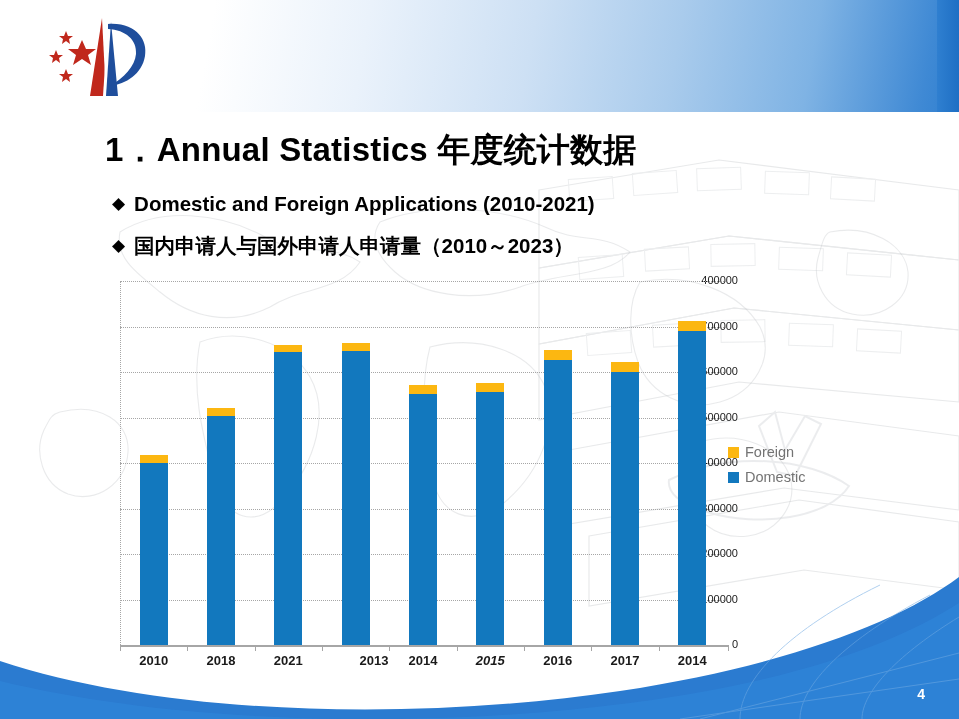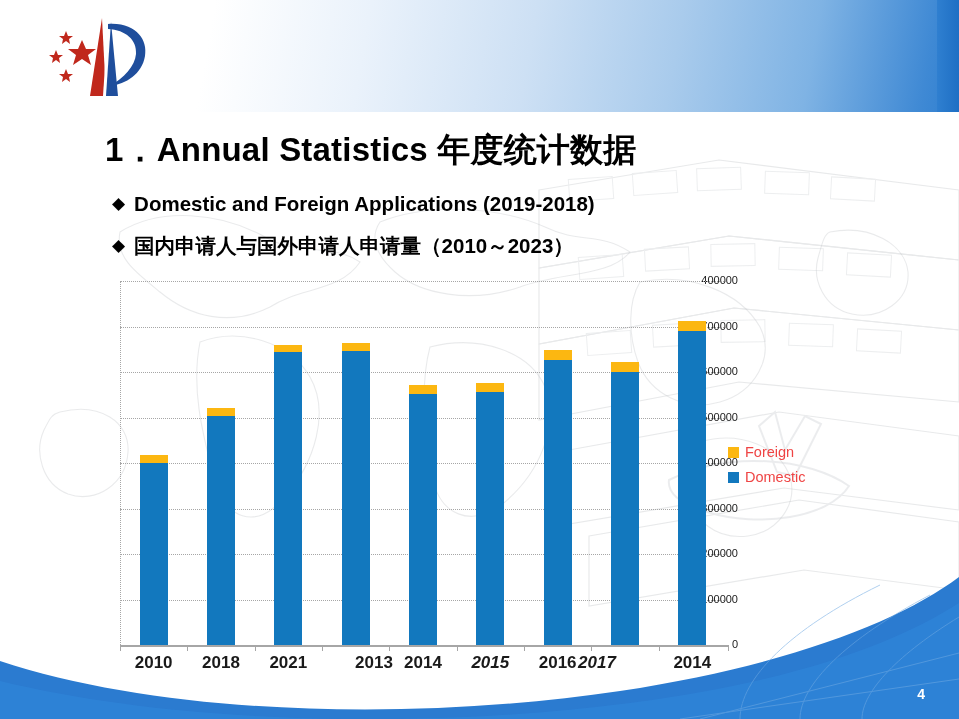--- a/index.html
+++ b/index.html
@@ -58,26 +58,26 @@
   }
   .gridline{position:absolute;left:72px;width:606px;height:0;border-top:1px dotted #a6a6a6;}
   .axis-y{position:absolute;left:72px;top:9px;width:0;height:364px;border-left:1px dotted #a6a6a6;}
   .axis-x{position:absolute;left:72px;top:373px;width:608px;height:2px;background:#a6a6a6;}
   .tick{position:absolute;top:373px;width:1px;height:6px;background:#a6a6a6;}
   .bar{position:absolute;width:28px;}
   .bar .seg-dom{position:absolute;left:0;bottom:0;width:28px;background:#1278be;}
   .bar .seg-for{position:absolute;left:0;width:28px;background:#fcb711;}
   .xlabel{
     position:absolute;top:381px;width:64px;text-align:center;
-    font-size:17px;color:#1a1a1a;font-weight:bold;
+    font-size:13px;color:#1a1a1a;font-weight:bold;
   }
   .legend{position:absolute;left:680px;top:172px;}
   .legend-item{display:flex;align-items:center;gap:6px;margin-bottom:9px;}
   .legend-swatch{width:11px;height:11px;flex:0 0 auto;}
-  .legend-text{font-size:14.5px;color:#ef4444;}
+  .legend-text{font-size:14.5px;color:#737373;}
 
   .pagenum{
     position:absolute;right:34px;bottom:17px;
     font-size:14px;font-weight:bold;color:#ffffff;
   }
 </style>
 </head>
 <body>
 
 <div class="slide">
@@ -151,21 +151,21 @@
       <path d="M862 150 C862 122 900 84 959 48"></path>
       <path d="M700 150 L959 84"></path>
       <path d="M680 150 L959 110"></path>
     </g>
   </svg>
 
   <div class="title">1．Annual Statistics 年度统计数据</div>
 
   <div class="bullet-row b1">
     <span class="diamond">◆</span>
-    <span>Domestic and Foreign Applications (2019-2018)</span>
+    <span>Domestic and Foreign Applications (2010-2021)</span>
   </div>
   <div class="bullet-row b2">
     <span class="diamond">◆</span>
     <span>国内申请人与国外申请人申请量（2010～2023）</span>
   </div>
 
   <div class="chart">
     <div class="plot" id="plot">
       <div class="axis-y"></div>
       <div class="axis-x"></div>
@@ -227,21 +227,21 @@
         <div class="bar" style="left: 495.667px; top: 9px; height: 364px;">
           <div class="seg-dom" style="height: 284.83px; background: rgb(18, 120, 190);"></div>
           <div class="seg-for" style="height: 10.01px; bottom: 284.83px; background: rgb(252, 183, 17);"></div>
         </div>
         <div class="xlabel" style="left: 477.667px;">2016</div>
         <div class="tick" style="left: 543.333px;"></div>
         <div class="bar" style="left: 563px; top: 9px; height: 364px;">
           <div class="seg-dom" style="height: 273px; background: rgb(18, 120, 190);"></div>
           <div class="seg-for" style="height: 10.01px; bottom: 273px; background: rgb(252, 183, 17);"></div>
         </div>
-        <div class="xlabel" style="left: 517px; font-style: italic;">2017</div>
+        <div class="xlabel" style="left: 545px;">2017</div>
         <div class="tick" style="left: 610.667px;"></div>
         <div class="bar" style="left: 630.333px; top: 9px; height: 364px;">
           <div class="seg-dom" style="height: 313.95px; background: rgb(18, 120, 190);"></div>
           <div class="seg-for" style="height: 10.01px; bottom: 313.95px; background: rgb(252, 183, 17);"></div>
         </div>
         <div class="xlabel" style="left: 612.333px;">2014</div>
         <div class="tick" style="left: 680px;"></div>
       </div>
     <div class="legend" id="legend">
         <div class="legend-item">

